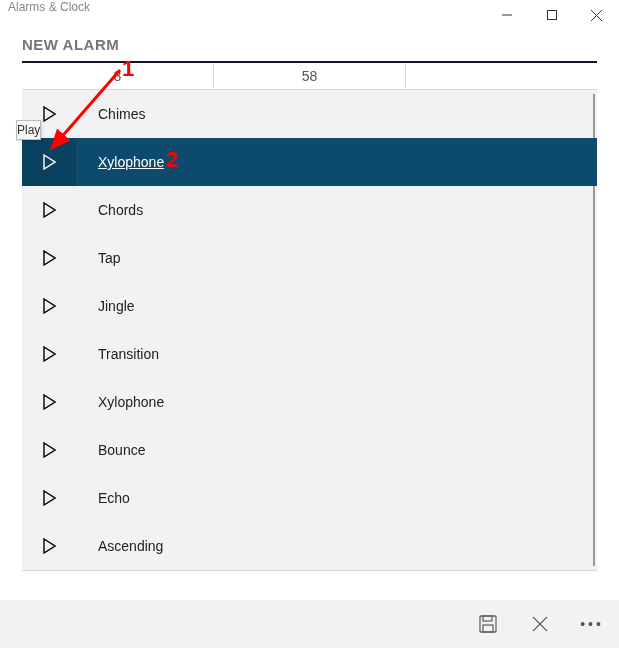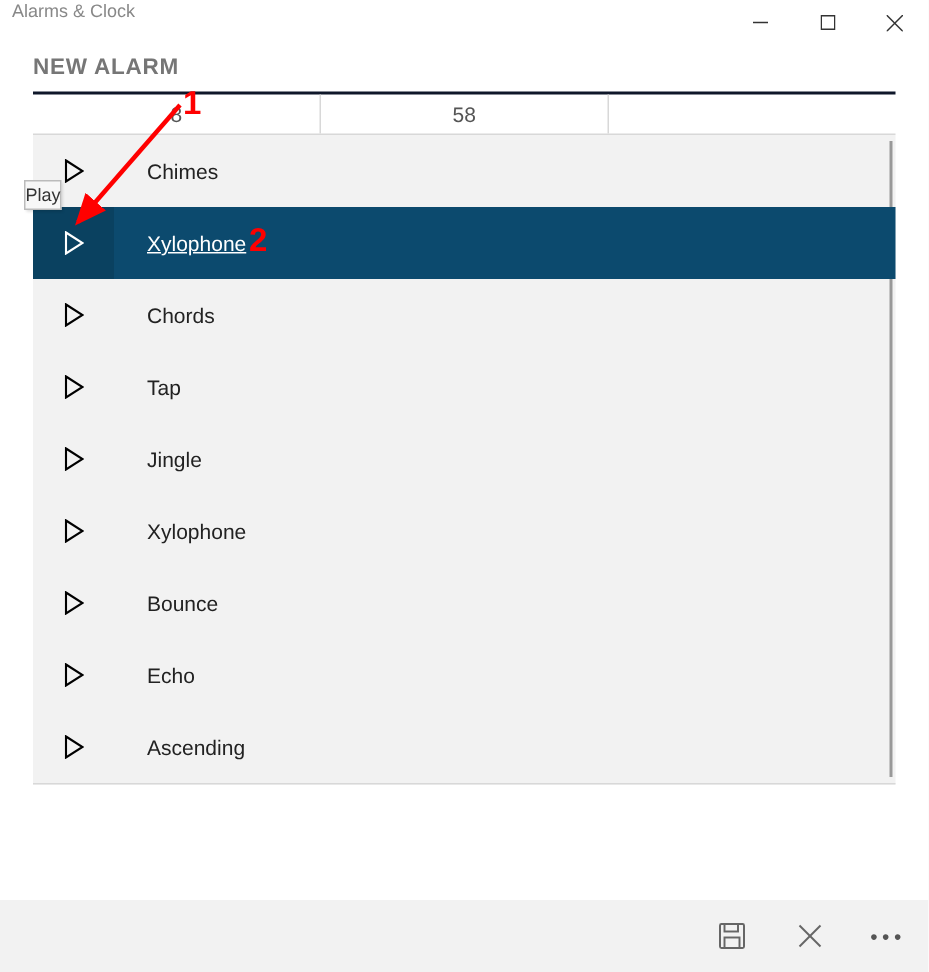--- a/index.html
+++ b/index.html
@@ -243,20 +243,30 @@
       <div class="sound-label">Jingle</div>
     </div>
     <div class="sound-item">
       <div class="play-col">
         <span class="play-tri">
           <svg width="14" height="16">
             <polygon points="2,1 13,8 2,15" fill="none" stroke="#000000" stroke-width="1.4"></polygon>
           </svg>
         </span>
       </div>
+      <div class="sound-label">Transition</div>
+    </div>
+    <div class="sound-item">
+      <div class="play-col">
+        <span class="play-tri">
+          <svg width="14" height="16">
+            <polygon points="2,1 13,8 2,15" fill="none" stroke="#000000" stroke-width="1.4"></polygon>
+          </svg>
+        </span>
+      </div>
       <div class="sound-label">Xylophone</div>
     </div>
     <div class="sound-item">
       <div class="play-col">
         <span class="play-tri">
           <svg width="14" height="16">
             <polygon points="2,1 13,8 2,15" fill="none" stroke="#000000" stroke-width="1.4"></polygon>
           </svg>
         </span>
       </div>

